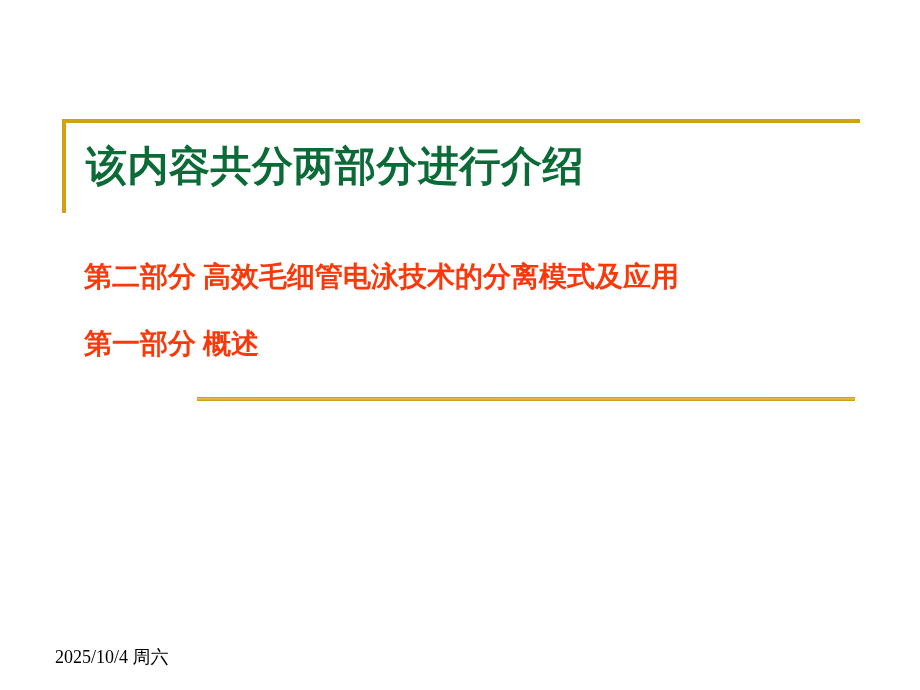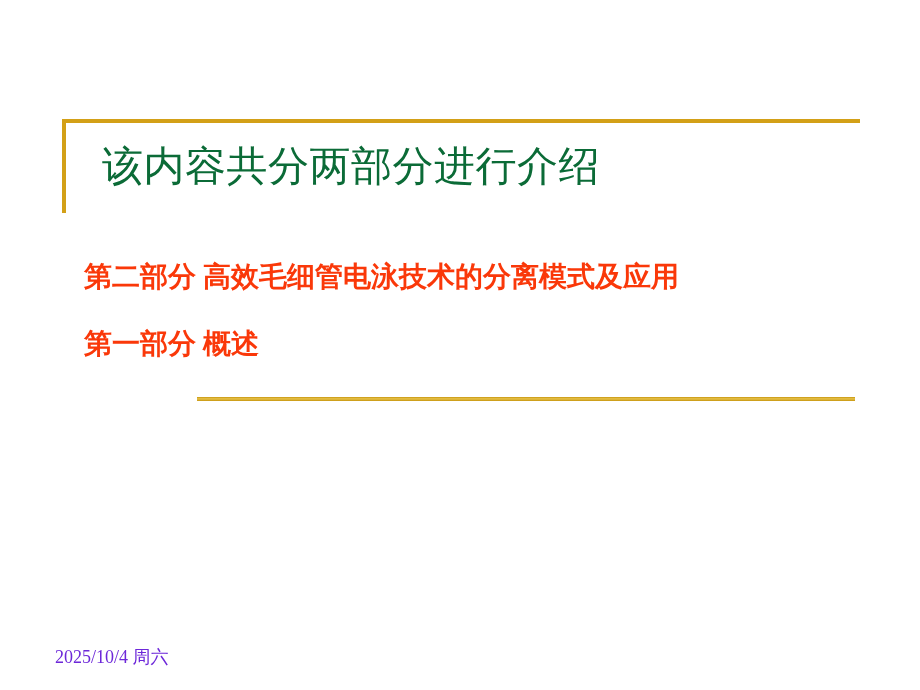--- a/index.html
+++ b/index.html
@@ -47,27 +47,27 @@
     left: 197px;
     top: 397px;
     width: 658px;
     height: 4px;
     background: linear-gradient(to bottom, #c7960f 0%, #e7c24a 45%, #c7960f 100%);
   }
 
   
   .slide-title {
     position: absolute;
-    left: 102px;
+    left: 86px;
     top: 143px;
     width: 760px;
     color: #0b6b37;
     font-family: "Liberation Serif", serif;
     font-size: 41px;
-    font-weight: 400;
+    font-weight: 700;
     line-height: 1.15;
     letter-spacing: 0.5px;
     white-space: nowrap;
   }
 
   
   .body-block {
     position: absolute;
     left: 84px;
     top: 262px;
@@ -85,21 +85,21 @@
 
   .body-line + .body-line {
     margin-top: 36px;
   }
 
   
   .footer-date {
     position: absolute;
     left: 55px;
     top: 645px;
-    color: #6d28d9;
+    color: #000000;
     font-family: "Liberation Serif", serif;
     font-size: 18px;
     font-weight: 400;
     white-space: nowrap;
     text-align: right;
   }
 </style>
 </head>
 <body>
 

